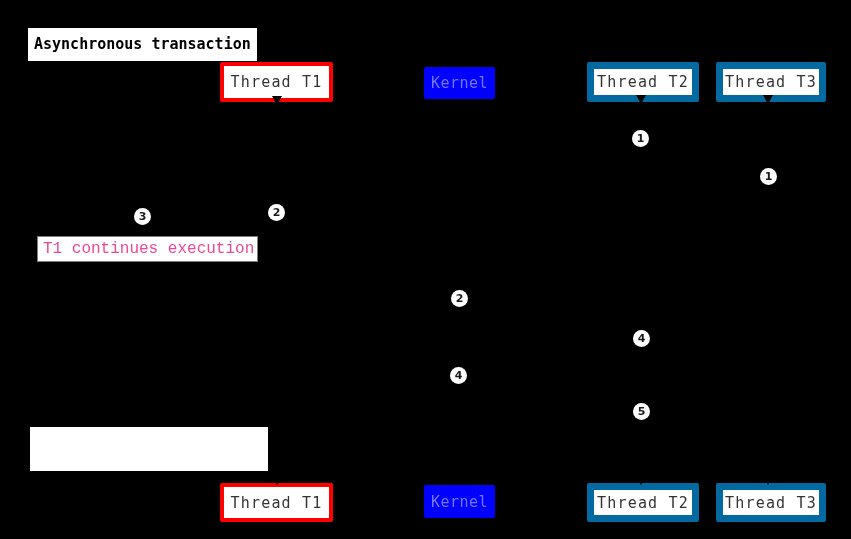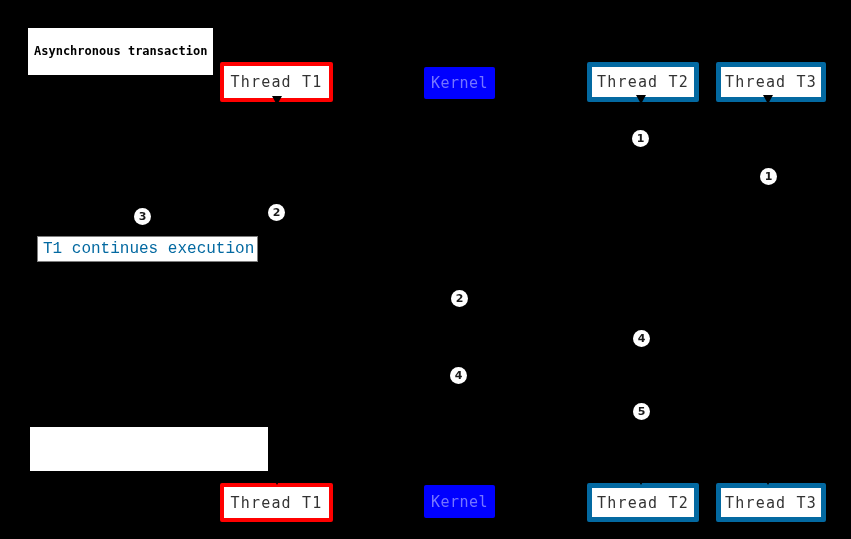--- a/index.html
+++ b/index.html
@@ -17,43 +17,43 @@
   }
 
   
   .title-box {
     position: absolute;
     left: 28px;
     top: 28px;
     height: 23px;
     background: #ffffff;
     color: #000000;
-    font-size: 12px;
+    font-size: 15px;
     font-weight: bold;
     line-height: 23px;
-    padding: 12px 6px;
+    padding: 5px 6px;
     white-space: nowrap;
   }
 
   
   .actor-box {
     position: absolute;
     box-sizing: border-box;
     display: flex;
     align-items: center;
     justify-content: center;
     background: #ffffff;
     color: #333333;
     font-size: 15px;
     letter-spacing: 1.2px;
     border-radius: 2px;
     white-space: nowrap;
   }
   .red-outline  { border: 4px solid #ff0000; }
-  .blue-outline { border: 5px solid #0369a1; }
+  .blue-outline { border: 7px solid #0369a1; }
   .blue-solid   { background: #0000ff; color: #7575ff; letter-spacing: 0.5px; text-align: center; }
 
   .pos-t1-top     { left: 220px; top: 62px;  width: 113px; height: 40px; }
   .pos-kernel-top { left: 424px; top: 67px;  width: 71px;  height: 32px; }
   .pos-t2-top     { left: 587px; top: 62px;  width: 112px; height: 40px; }
   .pos-t3-top     { left: 716px; top: 62px;  width: 110px; height: 40px; }
   .pos-t1-bot     { left: 220px; top: 483px; width: 113px; height: 39px; }
   .pos-kernel-bot { left: 424px; top: 485px; width: 71px;  height: 33px; }
   .pos-t2-bot     { left: 587px; top: 483px; width: 112px; height: 39px; }
   .pos-t3-bot     { left: 716px; top: 483px; width: 110px; height: 39px; }
@@ -86,21 +86,21 @@
   
   .note-box {
     position: absolute;
     left: 37px;
     top: 236px;
     width: 221px;
     height: 26px;
     box-sizing: border-box;
     background: #ffffff;
     border: 1px solid #7d7d7d;
-    color: #0369a1;
+    color: #ec4899;
     font-family: "Liberation Mono", monospace;
     font-size: 16px;
     line-height: 24px;
     padding-left: 5px;
     white-space: nowrap;
   }
   .blank-box {
     position: absolute;
     left: 30px;
     top: 427px;

